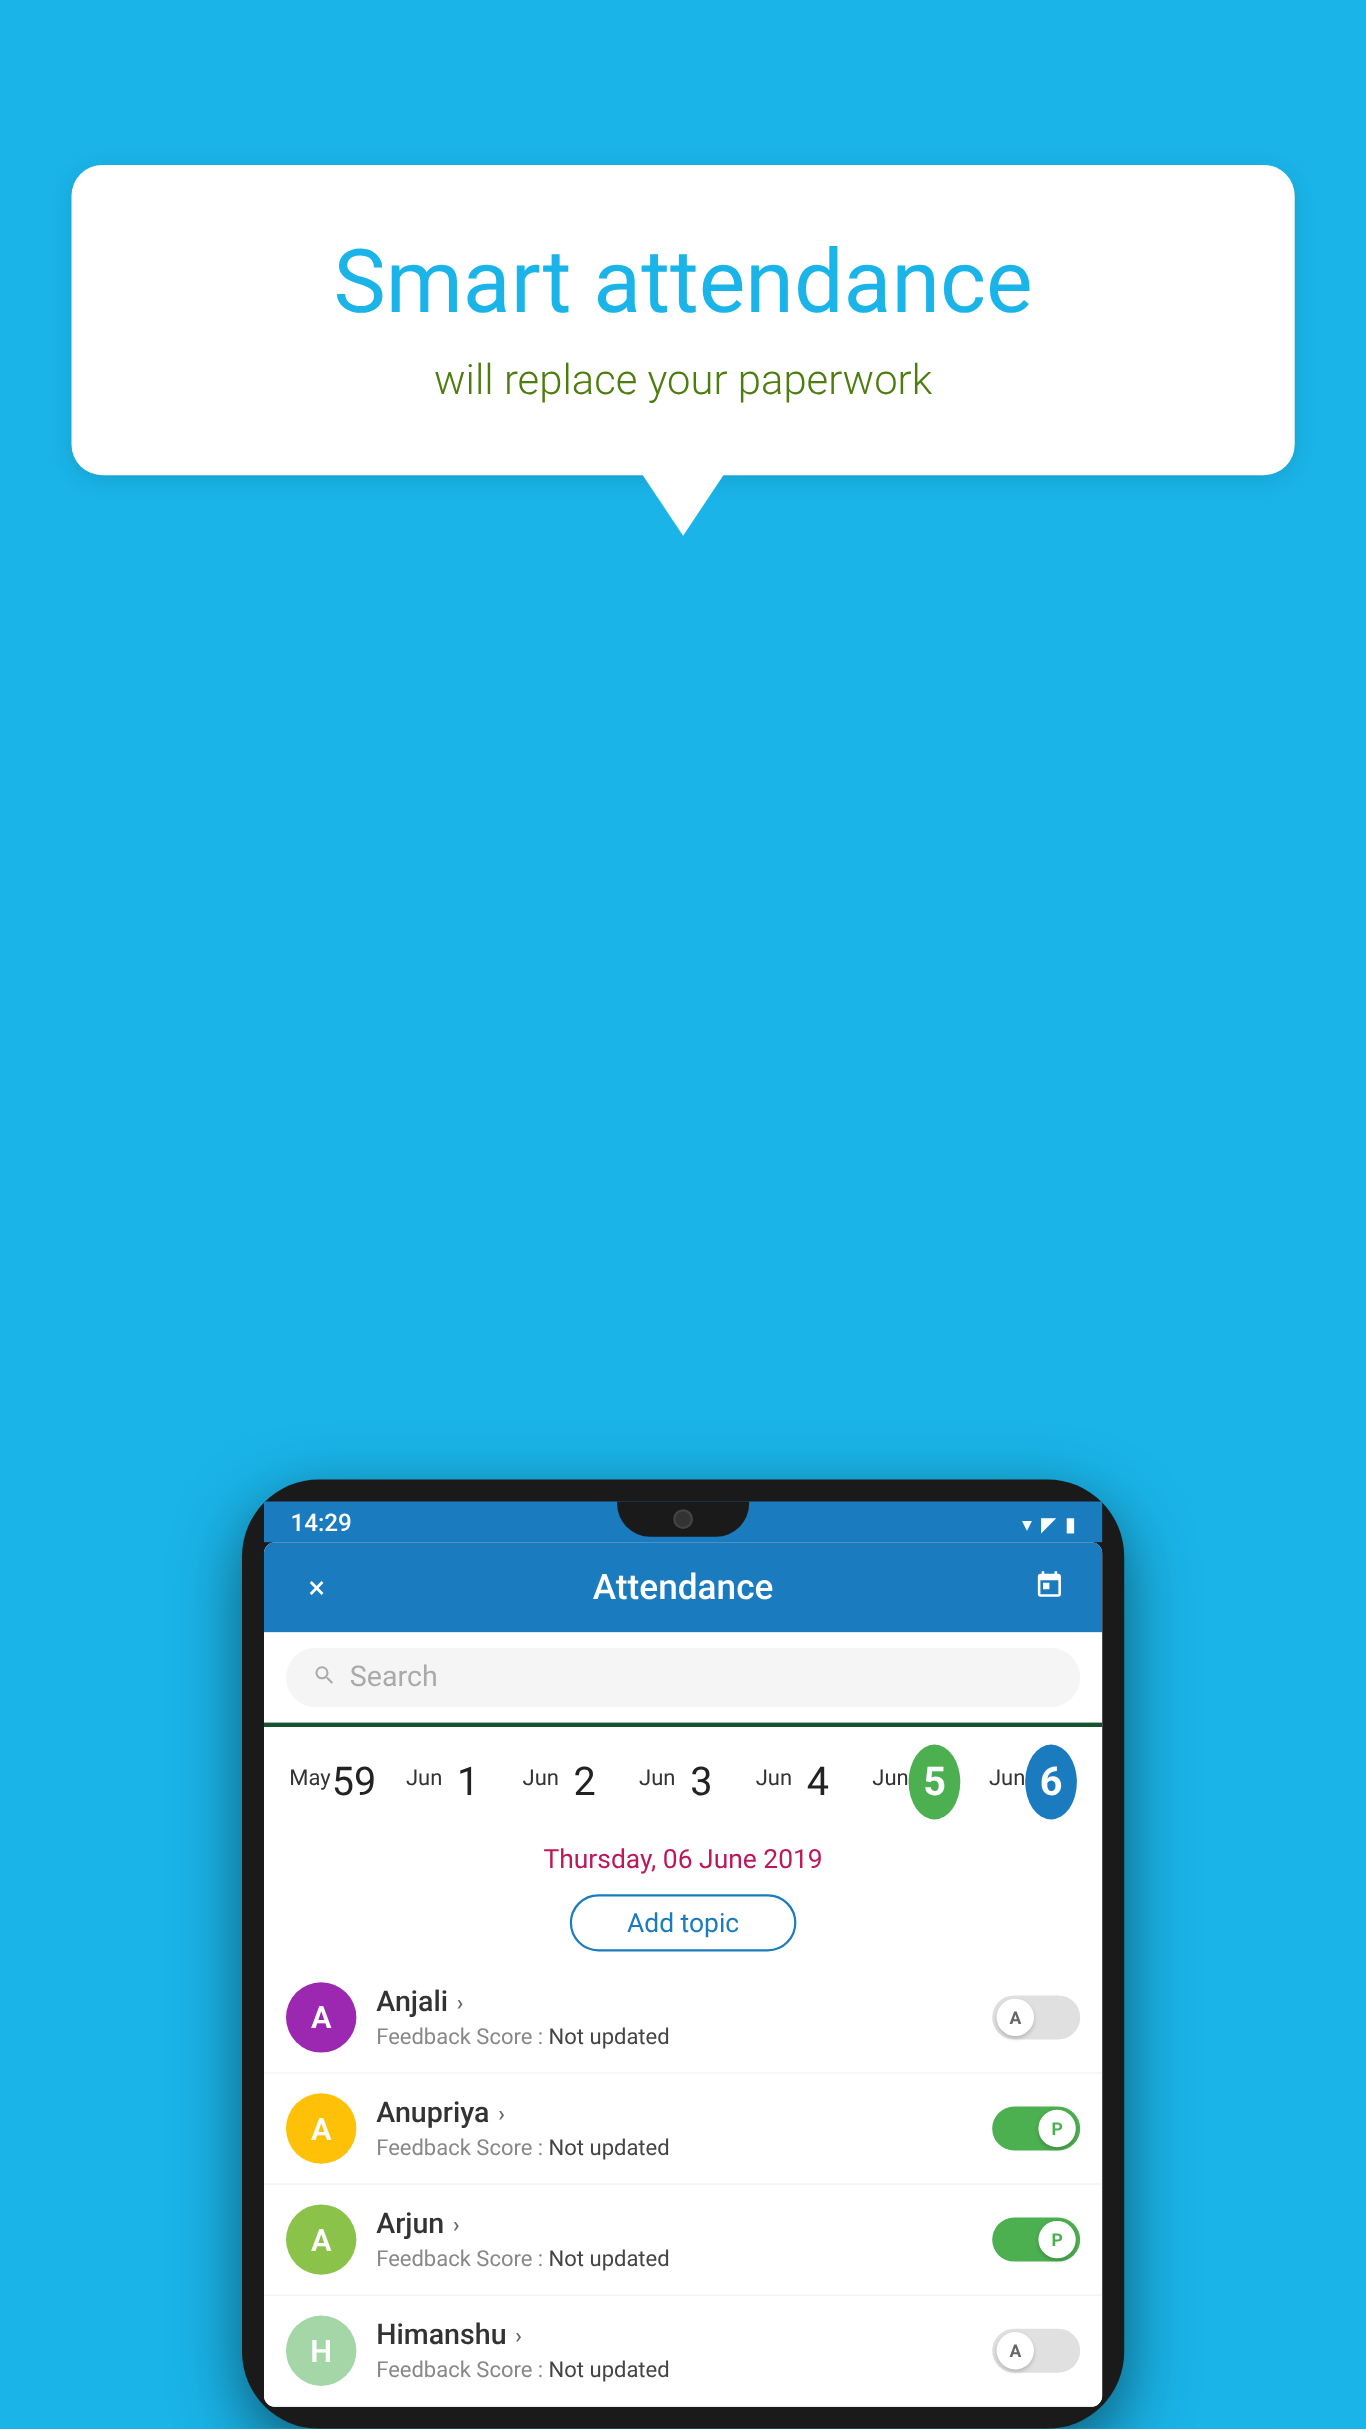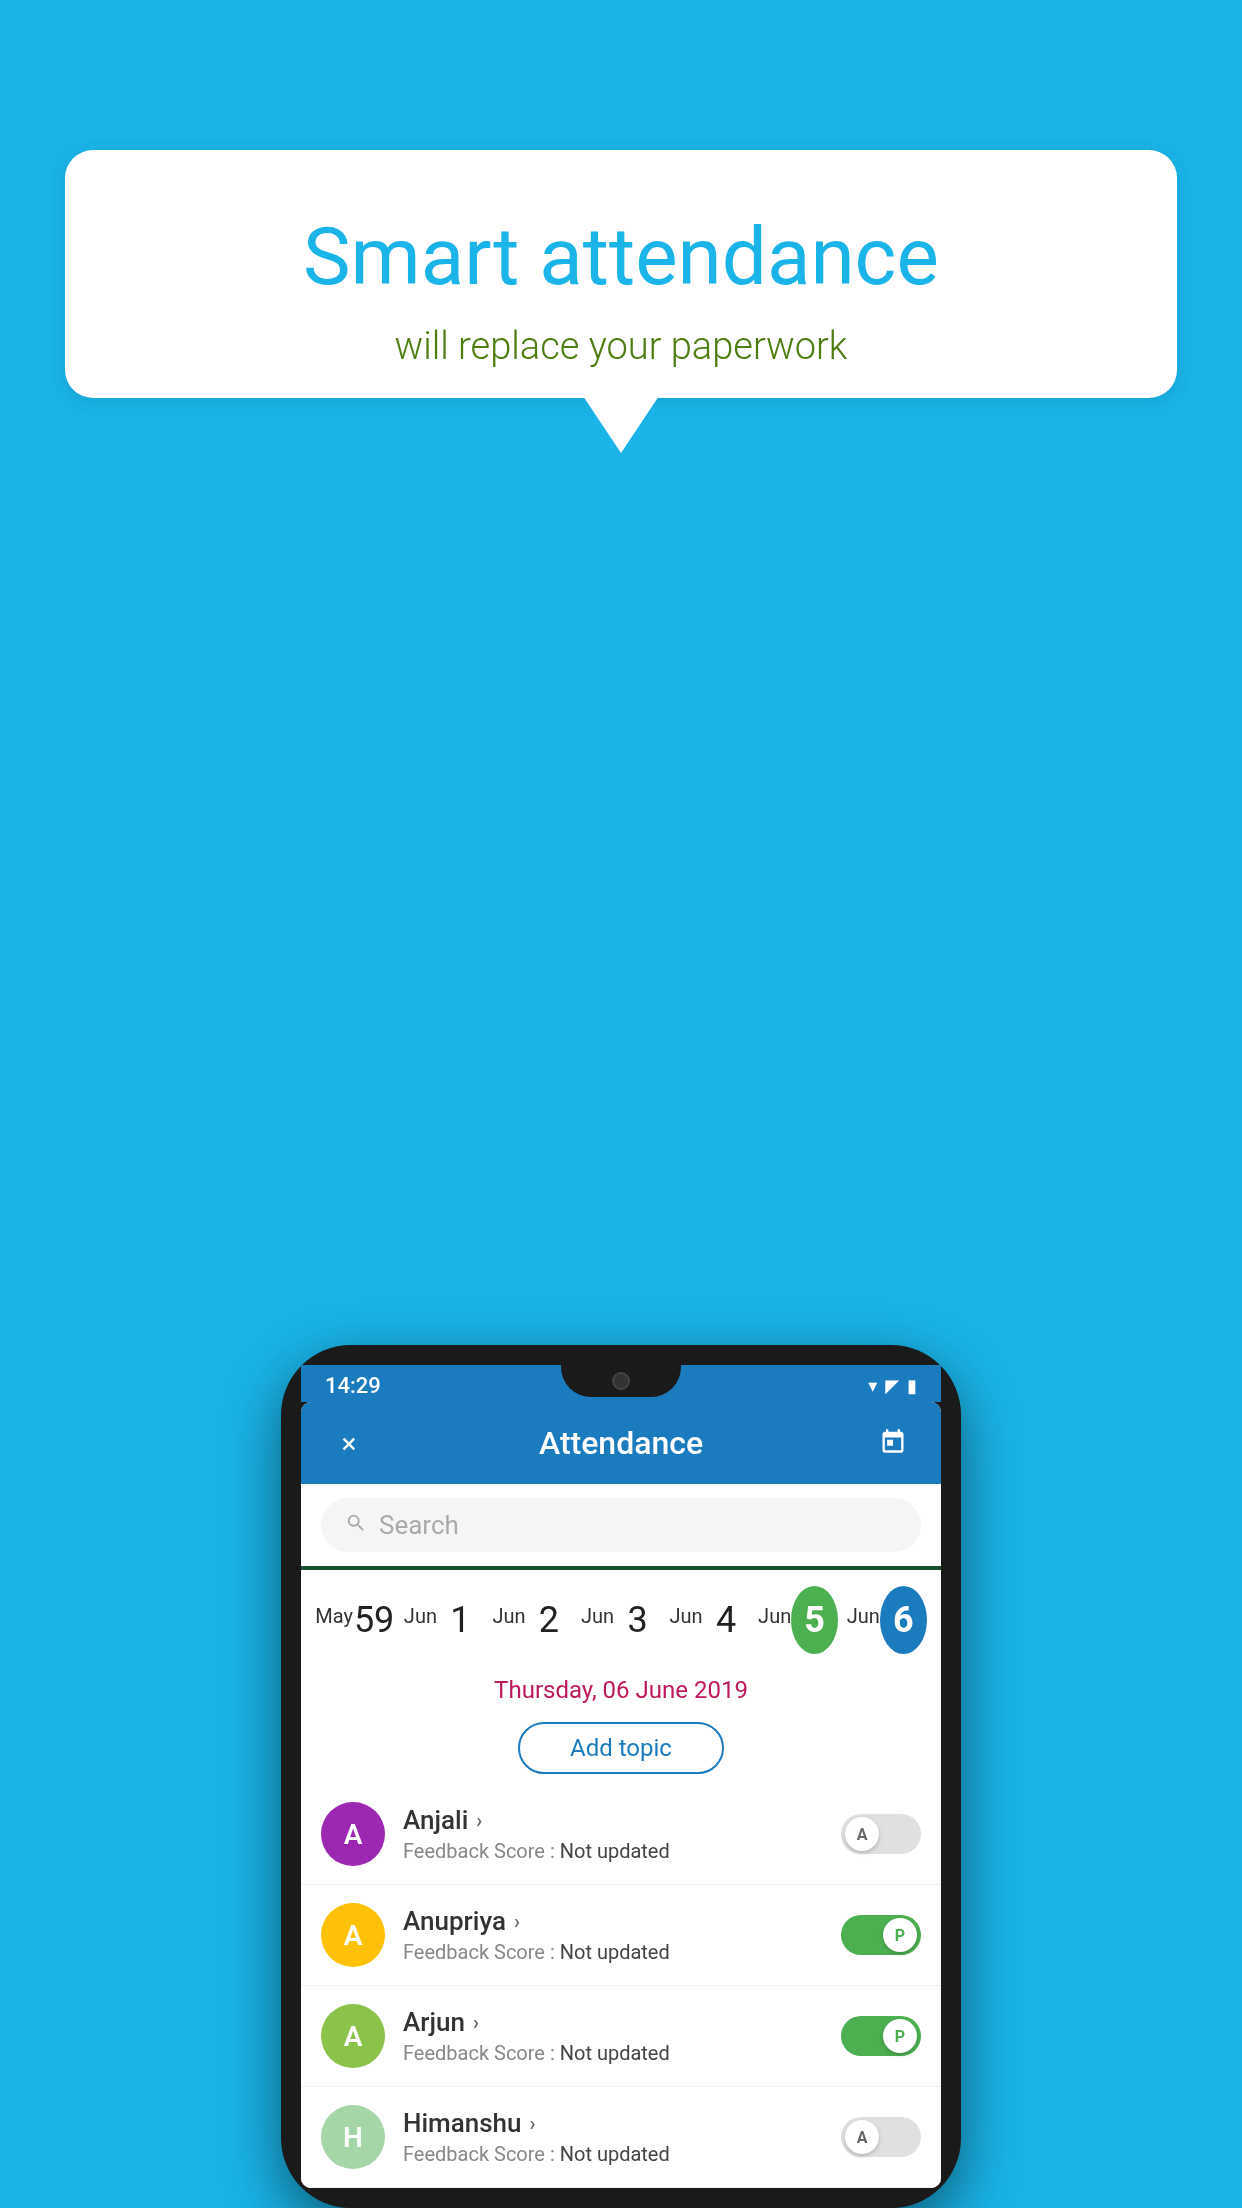--- a/index.html
+++ b/index.html
@@ -17,21 +17,21 @@
     .speech-bubble-container {
       position: absolute;
       top: 150px;
       left: 65px;
       right: 65px;
     }
 
     .speech-bubble {
       background: white;
       border-radius: 28px;
-      padding: 60px 70px 30px;
+      padding: 60px 70px 64px;
       text-align: center;
       box-shadow: 0 4px 20px rgba(0,0,0,0.1);
       position: relative;
     }
 
     .speech-bubble::after {
       content: '';
       position: absolute;
       bottom: -55px;
       left: 50%;
@@ -55,21 +55,21 @@
       font-size: 38px;
       font-weight: 300;
     }
 
     
     .phone-container {
       position: absolute;
       bottom: 0;
       left: 50%;
       transform: translateX(-50%);
-      width: 680px;
+      width: 802px;
     }
 
     .phone-frame {
       background: #1a1a1a;
       border-radius: 70px;
       padding: 20px;
       box-shadow: 0 20px 60px rgba(0,0,0,0.5);
       position: relative;
     }
 

